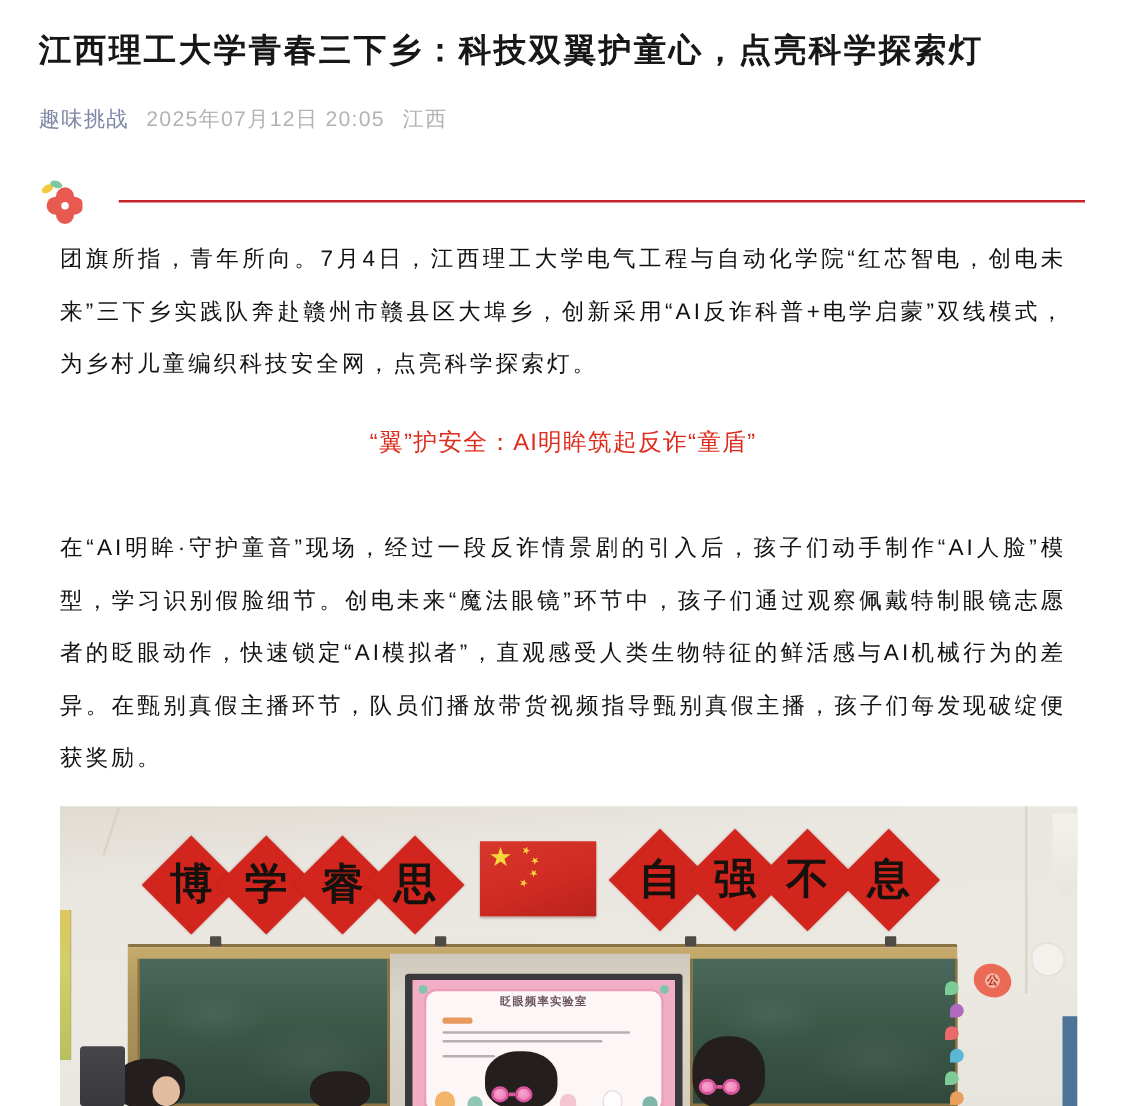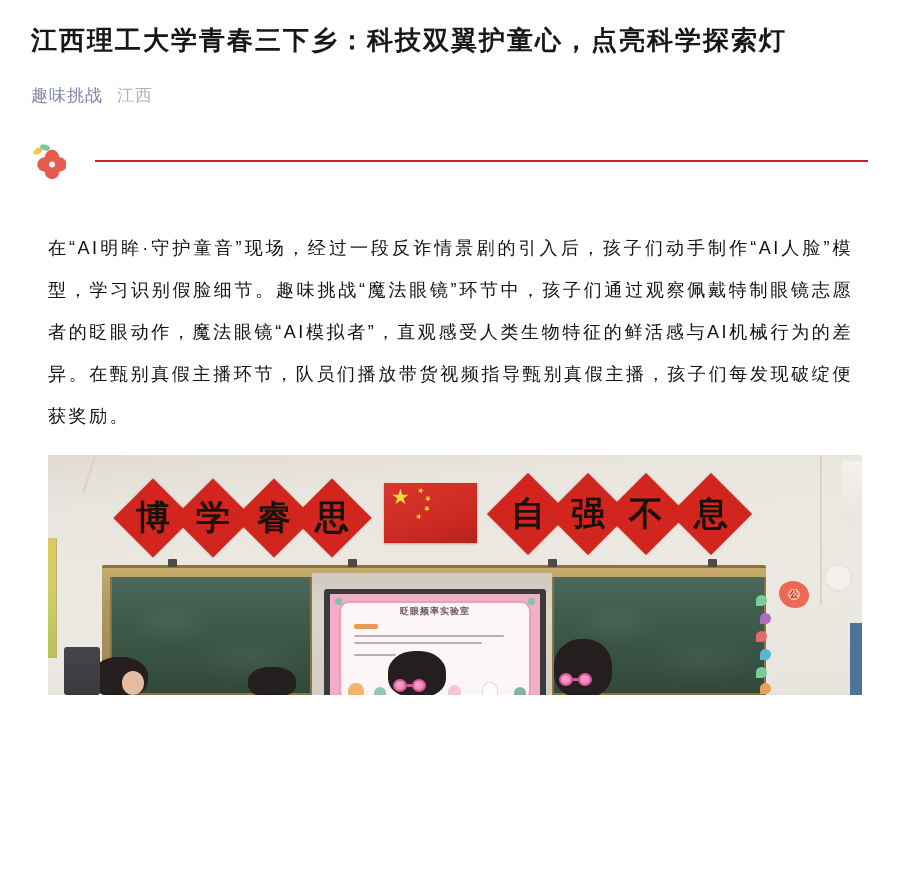--- a/index.html
+++ b/index.html
@@ -138,41 +138,44 @@
   .blue-obj { position:absolute; left:802px; top:168px; width:12px; height:72px; background:#4d7396; }
   
 </style>
 </head>
 <body>
 
 <h1 class="title">江西理工大学青春三下乡：科技双翼护童心，点亮科学探索灯</h1>
 
 <div class="byline">
   <span class="account">趣味挑战</span>
+  <span class="meta">2025年07月12日 20:05</span>
   <span class="meta">江西</span>
 </div>
 
 <div class="separator">
   <svg class="flower" viewBox="0 0 36 38">
     <ellipse cx="8" cy="8" rx="5" ry="3" fill="#f0c93f" transform="rotate(-30 8 8)"></ellipse>
     <ellipse cx="15" cy="4.5" rx="5" ry="2.8" fill="#7cc89f" transform="rotate(18 15 4.5)"></ellipse>
     <circle cx="22" cy="14" r="7.2" fill="#e85a50"></circle>
     <circle cx="14.5" cy="21.5" r="7.2" fill="#e85a50"></circle>
     <circle cx="29.5" cy="21.5" r="7.2" fill="#e85a50"></circle>
     <circle cx="22" cy="29" r="7.2" fill="#e85a50"></circle>
     <circle cx="22" cy="21.5" r="8.5" fill="#e85a50"></circle>
     <circle cx="22" cy="21.5" r="3" fill="#ffffff"></circle>
   </svg>
   <div class="rule"></div>
 </div>
 
 <div class="content">
-
-
-  <p class="para p2">在“AI明眸·守护童音”现场，经过一段反诈情景剧的引入后，孩子们动手制作“AI人脸”模型，学习识别假脸细节。趣味挑战“魔法眼镜”环节中，孩子们通过观察佩戴特制眼镜志愿者的眨眼动作，魔法眼镜“AI模拟者”，直观感受人类生物特征的鲜活感与AI机械行为的差异。在甄别真假主播环节，队员们播放带货视频指导甄别真假主播，孩子们每发现破绽便获奖励。</p>
+  <p class="para p1">团旗所指，青年所向。7月4日，江西理工大学电气工程与自动化学院“红芯智电，创电未来”三下乡实践队奔赴赣州市赣县区大埠乡，创新采用“AI反诈科普+电学启蒙”双线模式，为乡村儿童编织科技安全网，点亮科学探索灯。</p>
+
+  <h2 class="section-heading">“翼”护安全：AI明眸筑起反诈“童盾”</h2>
+
+  <p class="para p2">在“AI明眸·守护童音”现场，经过一段反诈情景剧的引入后，孩子们动手制作“AI人脸”模型，学习识别假脸细节。创电未来“魔法眼镜”环节中，孩子们通过观察佩戴特制眼镜志愿者的眨眼动作，快速锁定“AI模拟者”，直观感受人类生物特征的鲜活感与AI机械行为的差异。在甄别真假主播环节，队员们播放带货视频指导甄别真假主播，孩子们每发现破绽便获奖励。</p>
 
   <div class="photo">
     <div class="seam" style="left:772px; top:0; width:2px; height:150px;"></div>
     <div class="seam" style="left:40px; top:0; width:2px; height:40px; transform:rotate(18deg);"></div>
 
     <div class="dia" style="left:77px;  top:35px;">
         <span>博</span>
       </div>
     <div class="dia" style="left:137px; top:35px;">
         <span>学</span>

